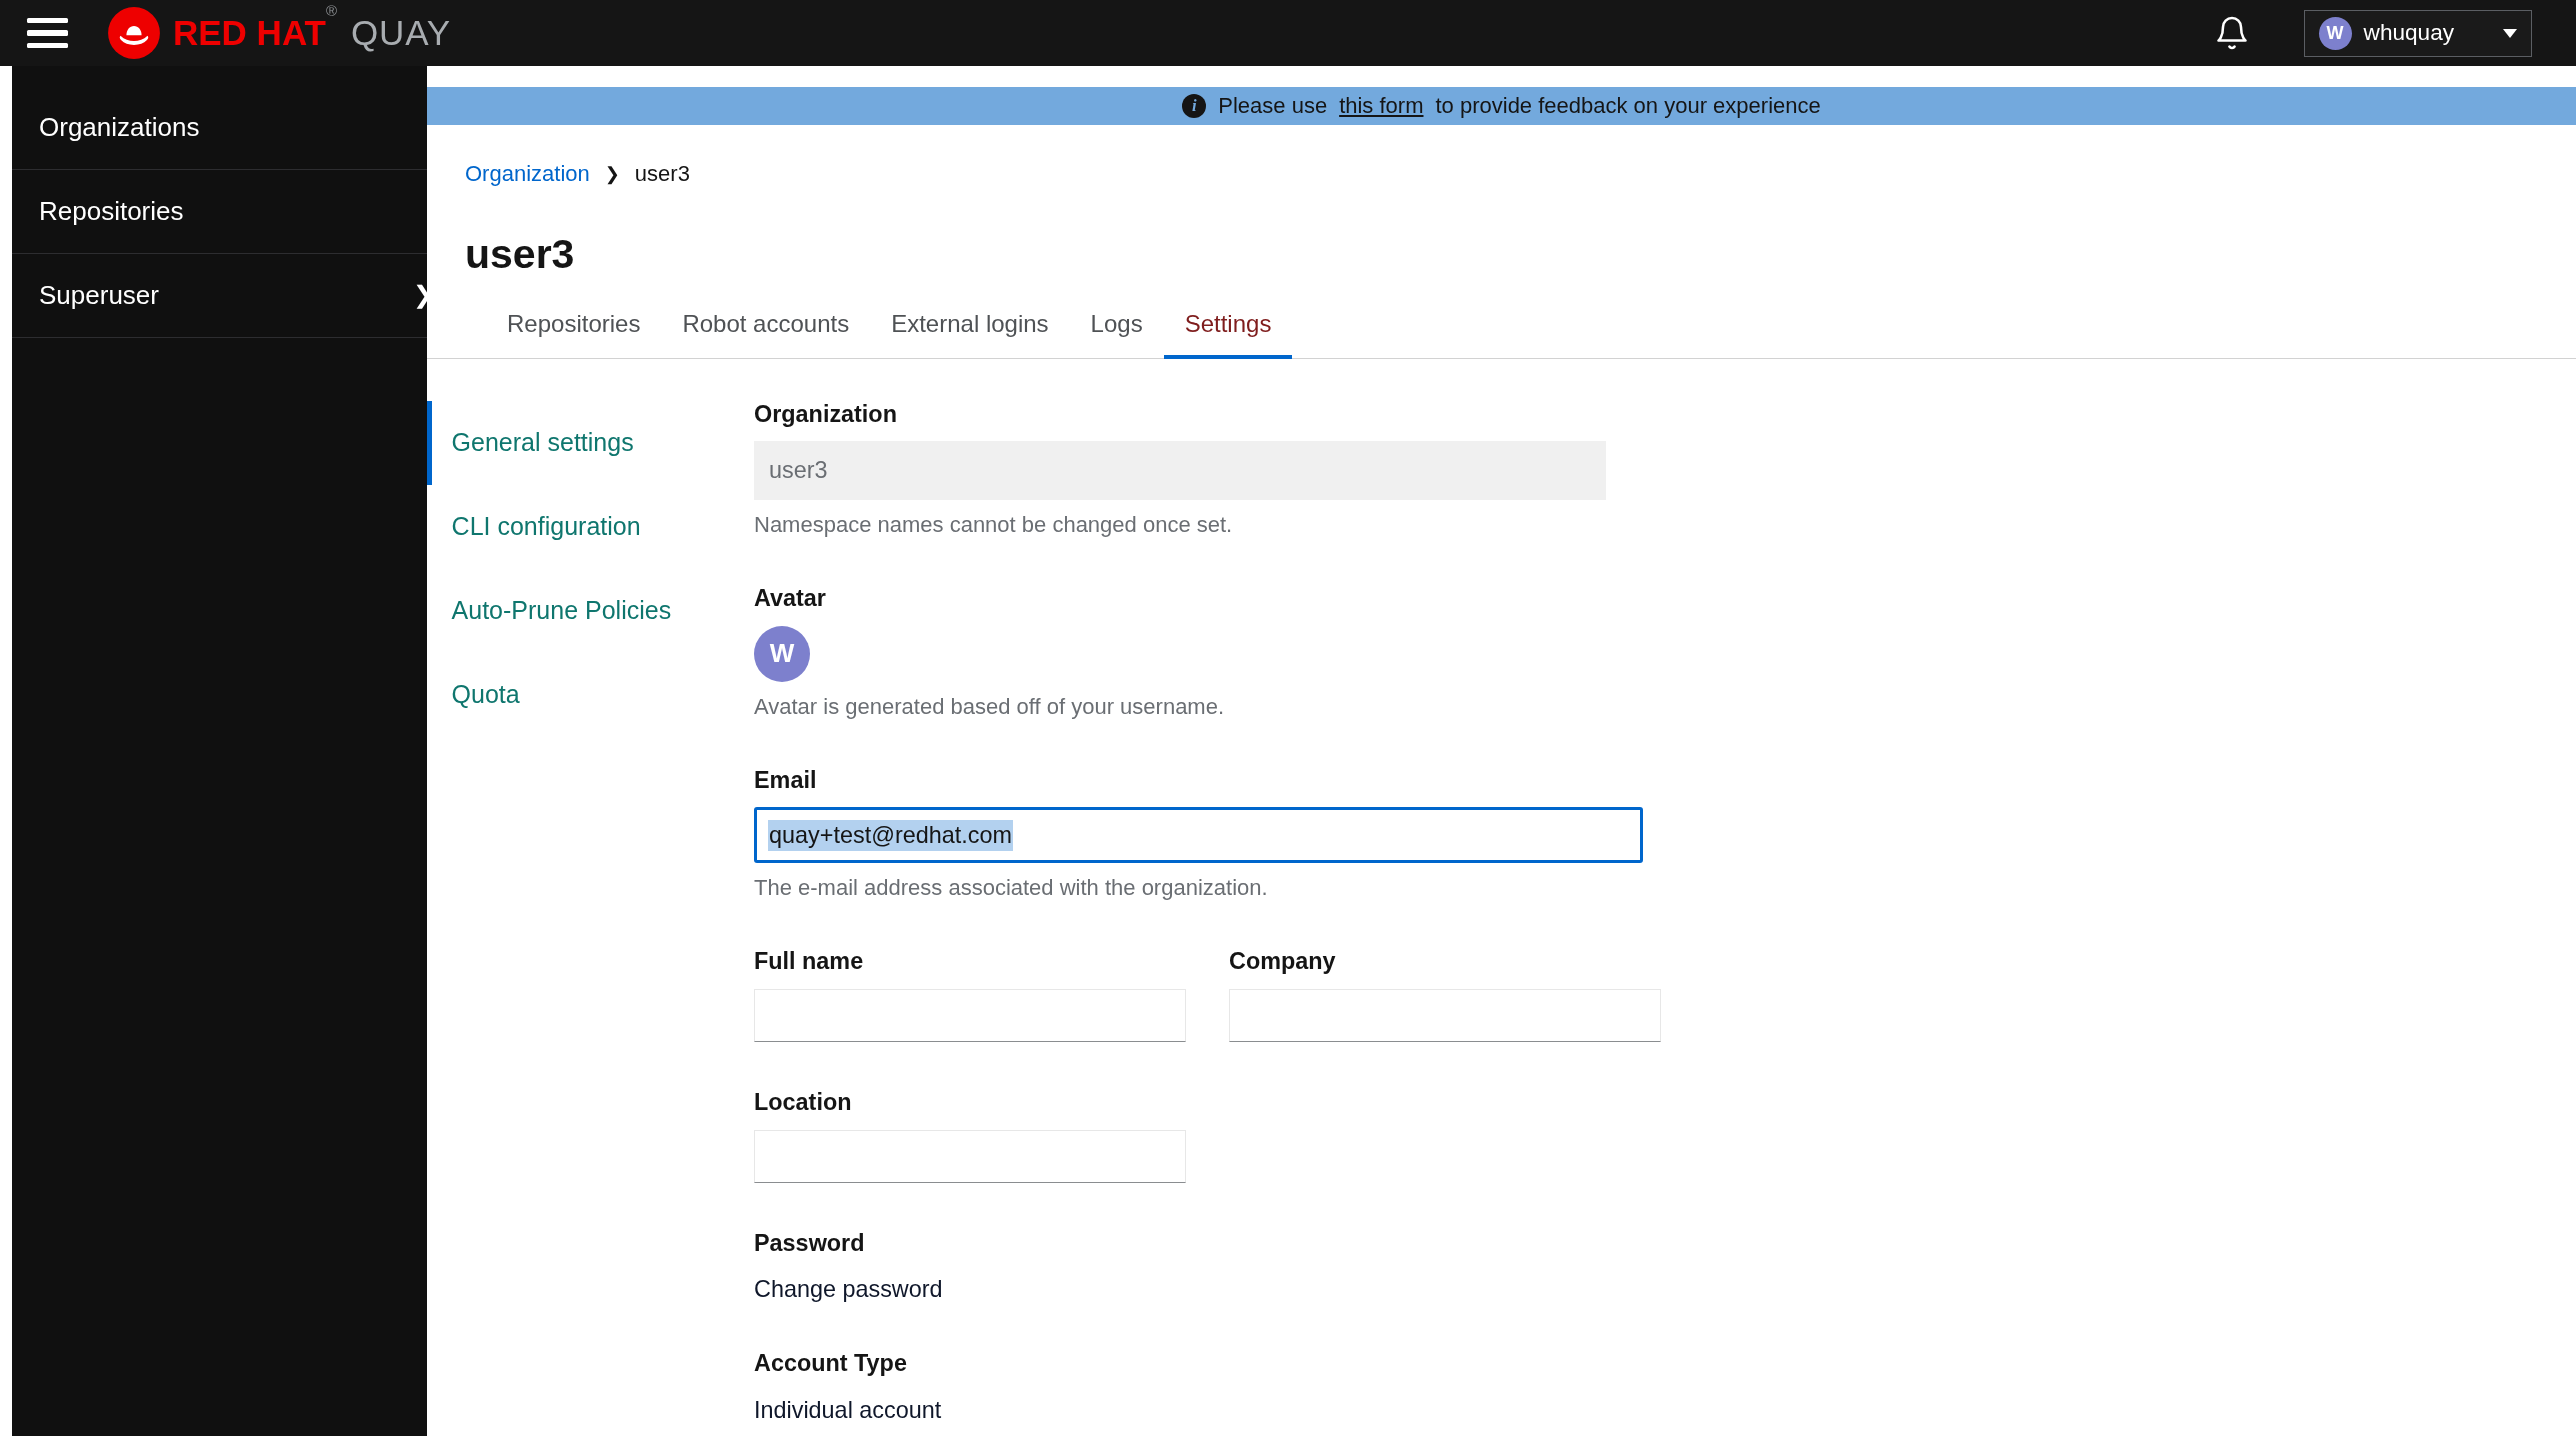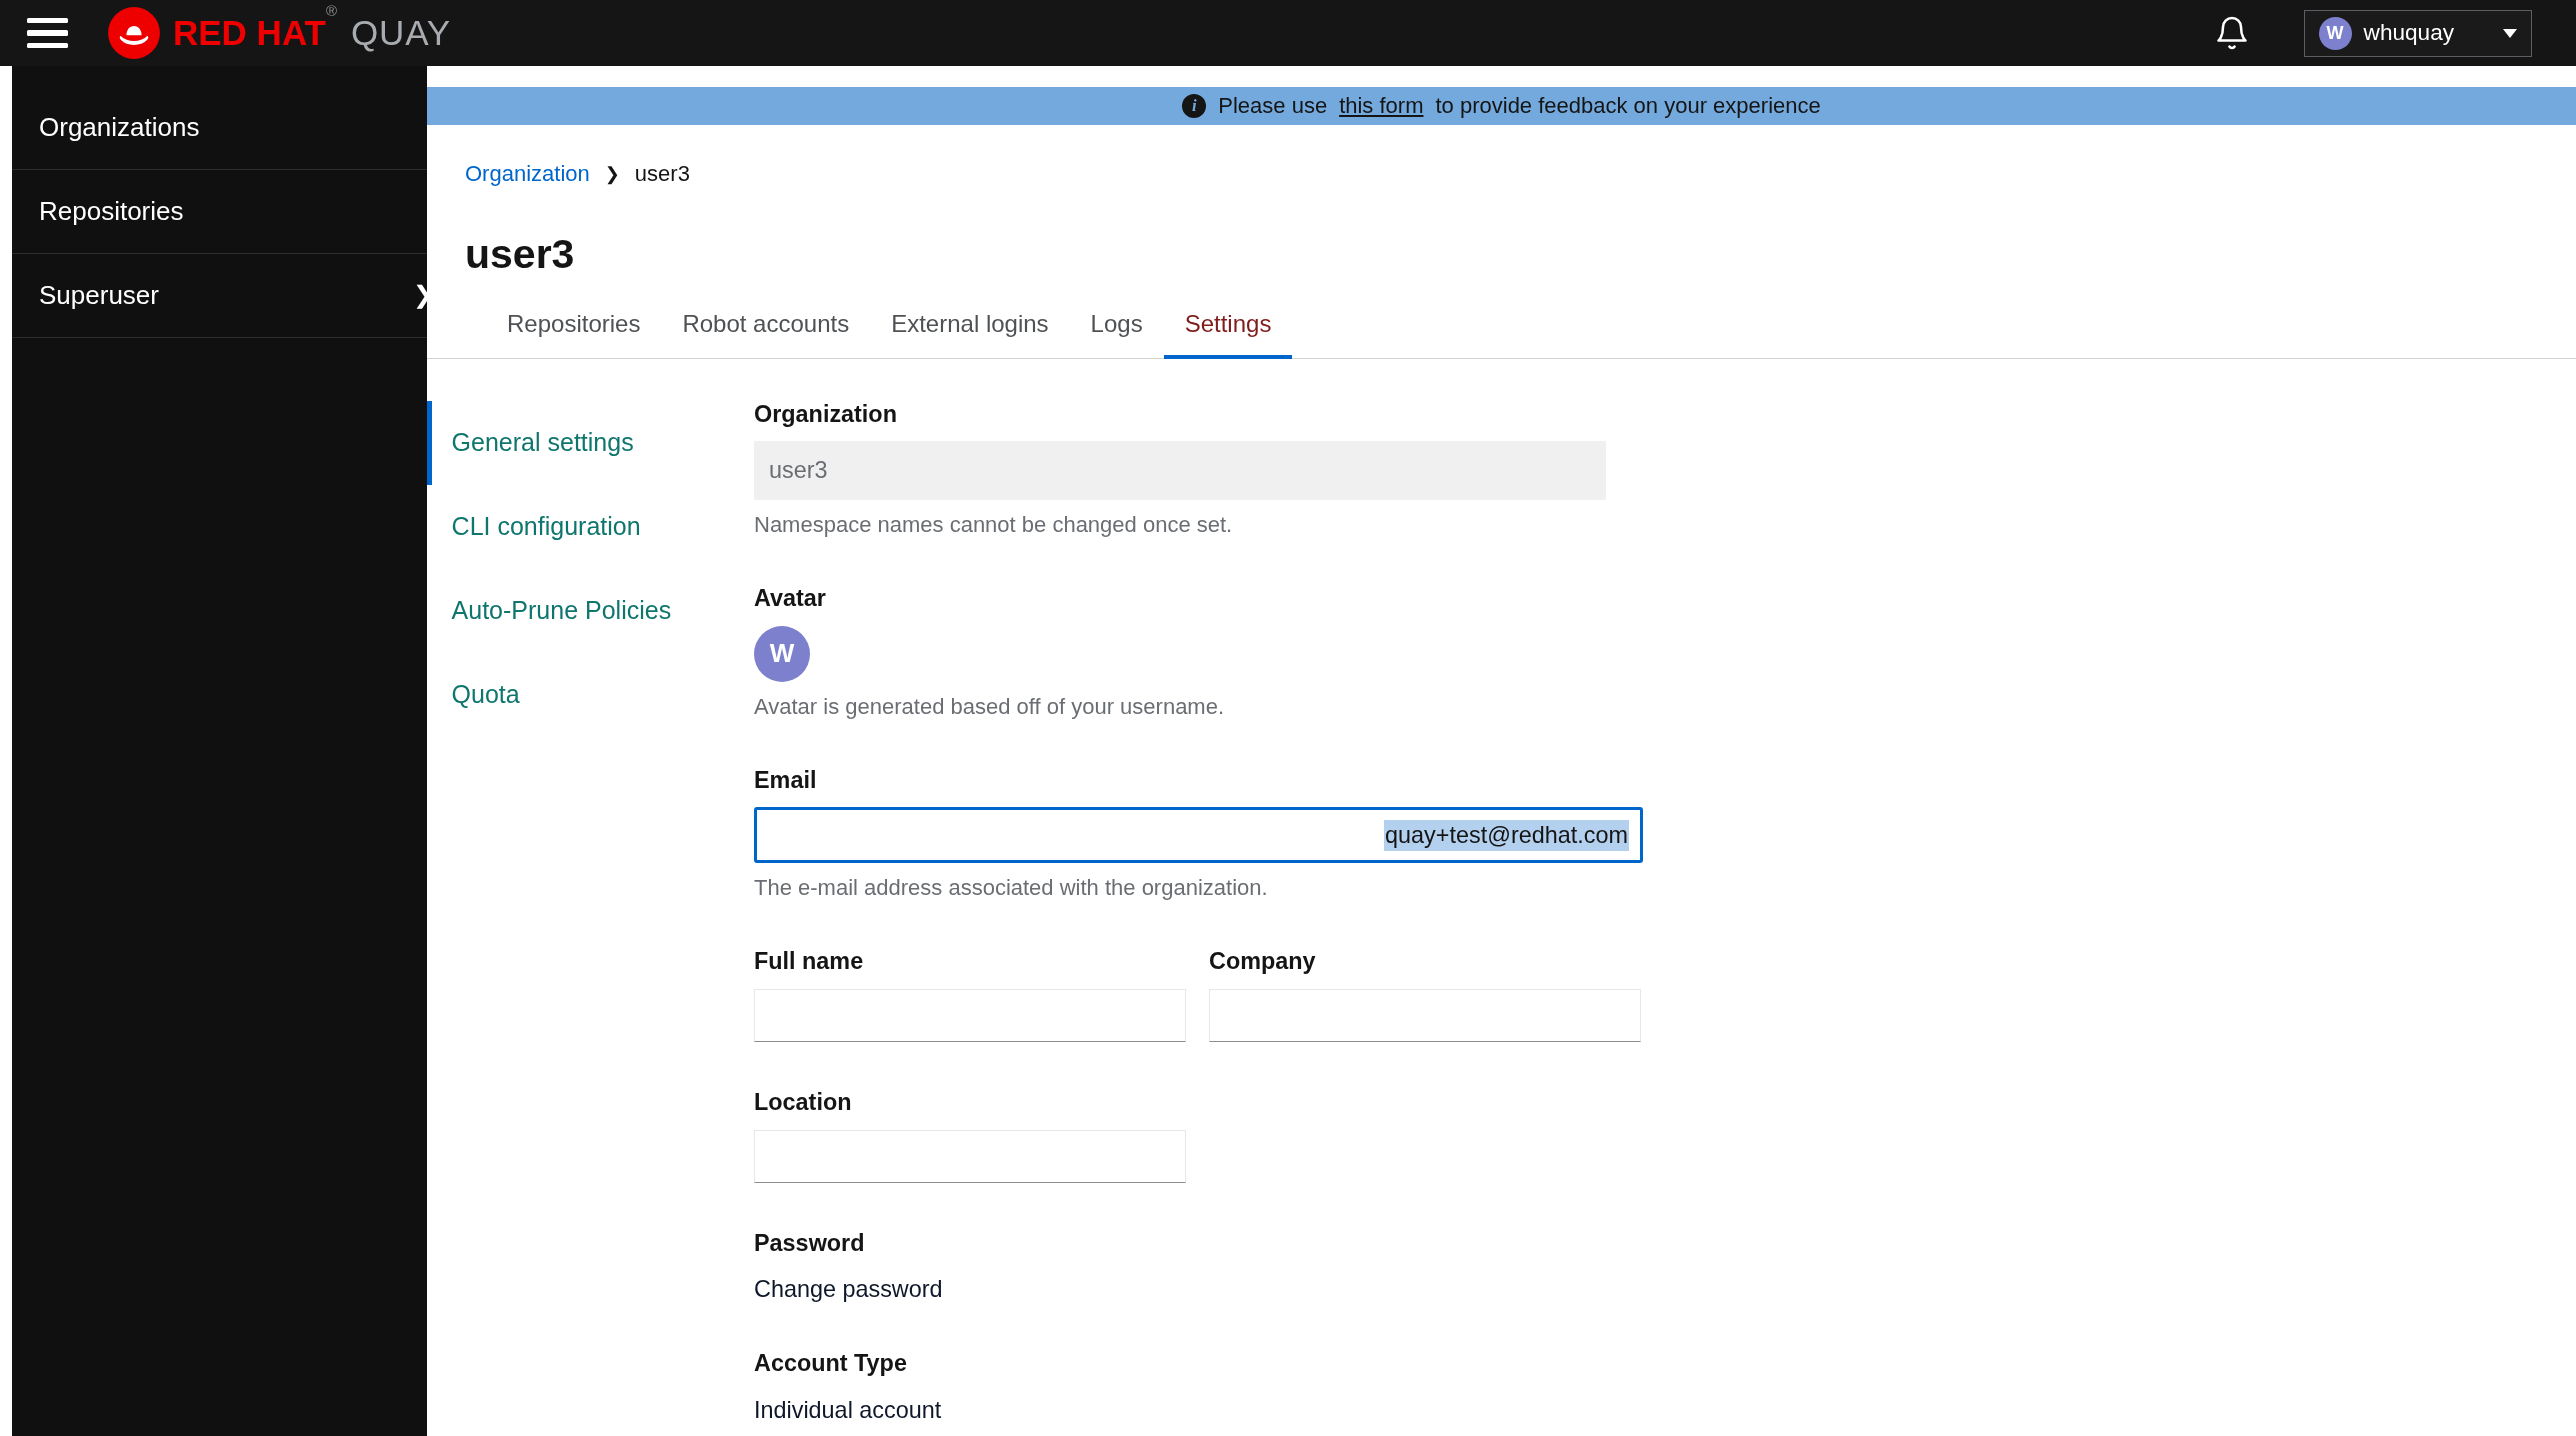--- a/index.html
+++ b/index.html
@@ -63,24 +63,24 @@
   .subnav-item { height:84px; display:flex; align-items:center; padding-left:19.6px; font-size:25px; color:#0f766e; border-left:5.3px solid transparent; cursor:pointer;text-align:right; }
   .subnav-item.active { border-left-color:#0066cc; }
 
   .form-col { padding-top:42px; }
   .form-group { margin-bottom:47px; }
   .form-label { font-size:23.4px; font-weight:bold; color:#151515; margin-bottom:13.6px; }
   .helper { font-size:22px; color:#6a6e73; margin-top:12px; }
 
   .input { font-size:23.4px; display:flex; align-items:center; }
   .input-disabled { width:852px; height:59px; background:#f0f0f0; color:#6a6e73; border:none; padding:0 15px; }
-  .input-email { width:889px; height:56px; border:3px solid #0066cc; border-radius:3px; background:#fff; color:#151515; padding:0 10.6px;justify-content:flex-end; }
+  .input-email { width:889px; height:56px; border:3px solid #0066cc; border-radius:3px; background:#fff; color:#151515; padding:0 10.6px; }
   .selection { background:#b3d1ef; padding:2.3px 1.5px; }
   .text-input { width:432px; height:53px; background:#fff; border:1.5px solid #e7e7e7; border-bottom:1.5px solid #8a8d90; font-size:23.4px; padding:0 13.6px; font-family:"Liberation Sans", sans-serif; color:#151515; }
-  .row { display:flex; gap:23px; }
+  .row { display:flex; gap:43px; }
 
   .avatar-big { width:56px; height:56px; border-radius:50%; background:#7d80cd; color:#fff; font-size:26px; font-weight:bold; display:flex; align-items:center; justify-content:center; margin:6px 0 12px 0; }
 
   .action-link { font-size:23.4px; color:#0f172a; cursor:pointer; display:inline-block; margin-top:6px; text-decoration:none; }
 </style>
 </head>
 <body>
 
 <header class="masthead">
   <div class="hamburger">

